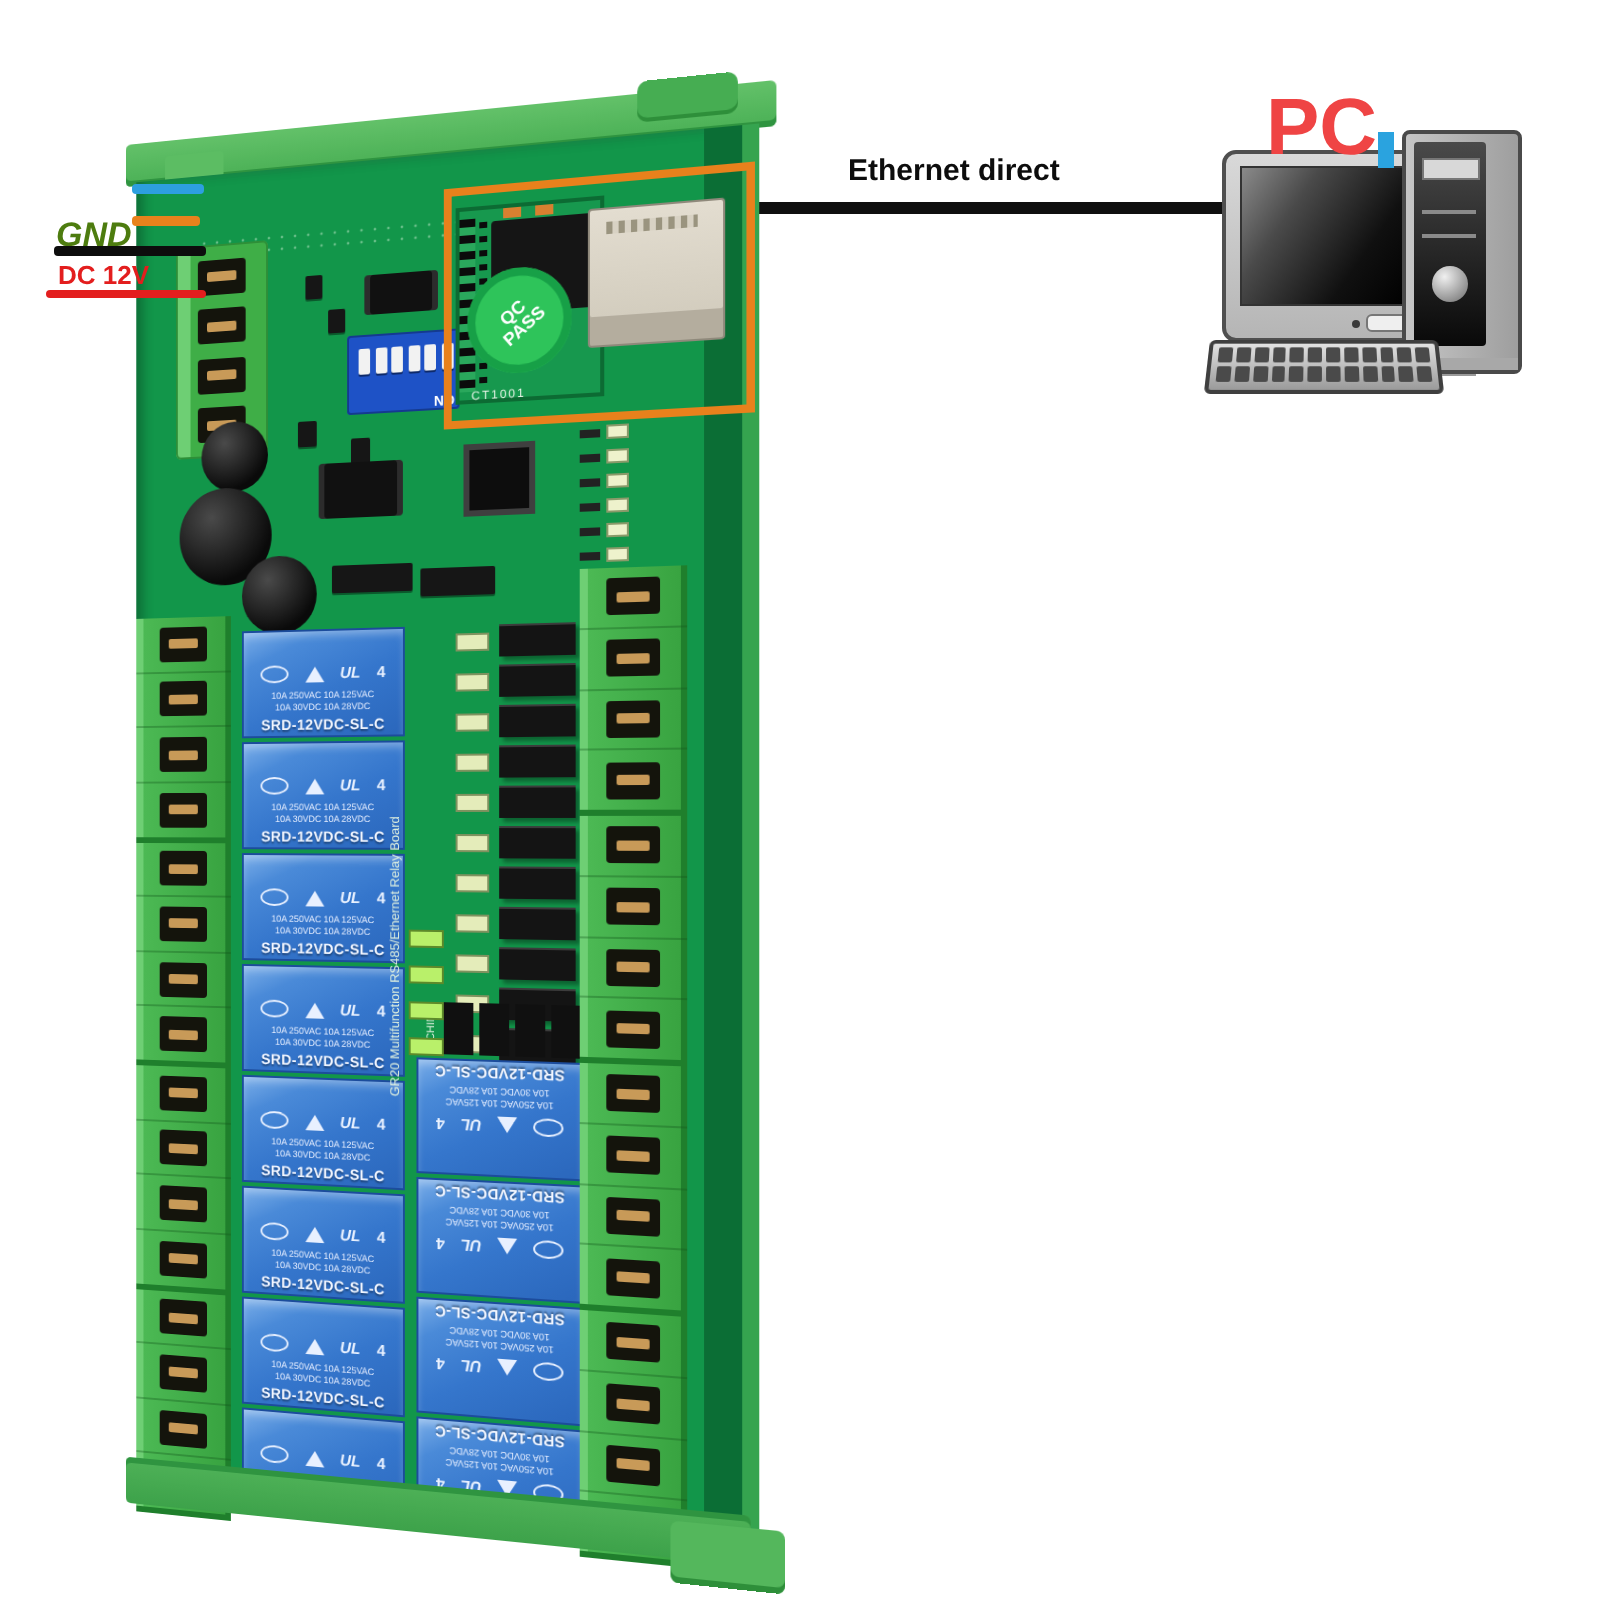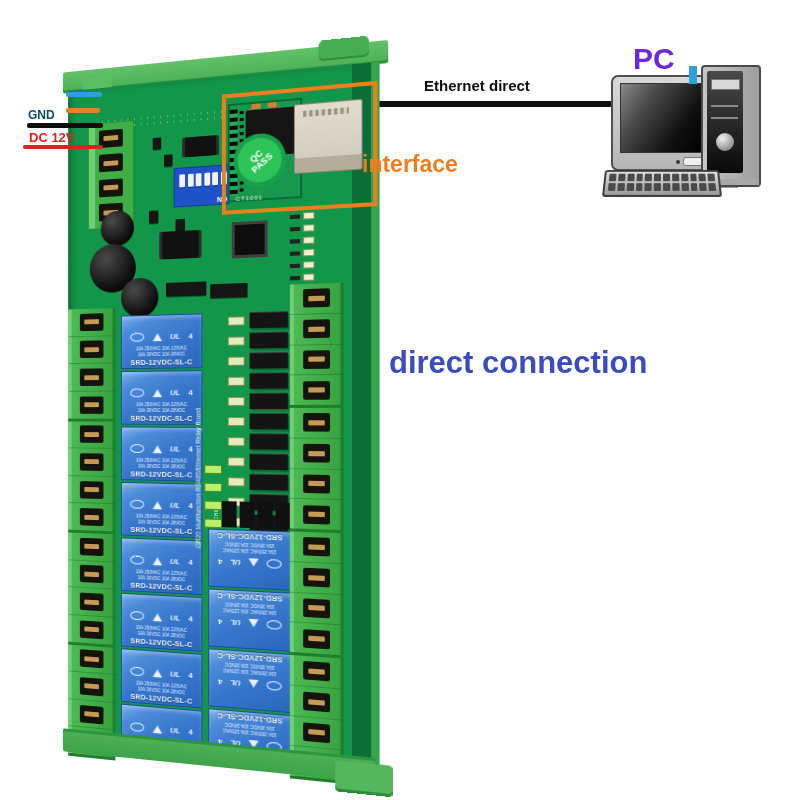--- a/index.html
+++ b/index.html
@@ -123,24 +123,24 @@
   .t-slot{position:absolute;left:4px;top:8px;width:27px;height:9px;background:#d8d8d8;border:1px solid #777;}
   .t-line{position:absolute;left:4px;width:27px;height:2px;background:#8a8a8a;}
   .t-ball{position:absolute;left:9px;top:62px;width:18px;height:18px;border-radius:50%;
     background:radial-gradient(circle at 35% 30%,#f0f0f0,#6a6a6a);}
   .t-base{position:absolute;left:0;bottom:0;width:100%;height:6px;background:#a8a8a8;}
   .blue-tab{position:absolute;background:#2aa3df;z-index:3;}
   .gray-tab{position:absolute;background:#9a9a9a;z-index:1;}
 
   
   .cable-label{left:424px;top:77px;font-size:15px;color:#0d0d0d;}
-  .pc-label{left:633px;top:42px;font-size:30px;font-weight:800;color:#6d28d9;}
+  .pc-label{left:633px;top:42px;font-size:40px;font-weight:800;color:#ef4444;}
   .iface-label{left:362px;top:145px;font-size:23px;line-height:39px;color:#ed7d1f;font-weight:bold;z-index:7;}
   .heading{left:389px;top:334px;font-size:31px;line-height:57px;color:#3c4bbd;font-weight:800;}
-  .gnd{left:28px;top:108px;font-size:12px;color:#0c4a6e;}
+  .gnd{left:28px;top:108px;font-size:17px;color:#4d7c0f;font-style:italic;}
   .dc12v{left:29px;top:130px;font-size:13px;color:#e31e1e;}
 </style>
 </head>
 <body>
 
 <div class="board-wrap">
   <div class="rail-top"></div>
   <div class="rail-tab"></div>
   <div class="rail-step"></div>
 
@@ -617,24 +617,22 @@
 <div class="wire" style="left:66px;top:92px;width:36px;height:5px;background:#2d9fe0"></div>
 <div class="wire" style="left:66px;top:108px;width:34px;height:5px;background:#e8821c"></div>
 <div class="lbl gnd">GND</div>
 <div class="wire" style="left:27px;top:123px;width:76px;height:5px;background:#0d0d0d"></div>
 <div class="lbl dc12v">DC 12V</div>
 <div class="wire" style="left:23px;top:145px;width:80px;height:4px;background:#e31e1e"></div>
 
 <div class="cable"></div>
 <div class="lbl cable-label">Ethernet direct</div>
 <div class="lbl iface-label">
-  <div>interface</div>
 </div>
 <div class="lbl heading">
-  <div>direct connection</div>
 </div>
 
 <div class="lbl pc-label">PC</div>
 <div class="blue-tab" style="left:689px;top:66px;width:8px;height:18px"></div>
 <div class="monitor">
   <div class="screen"></div>
   <div class="bz-dot"></div>
   <div class="bz-pill"></div>
 </div>
 <div class="stand"></div>

